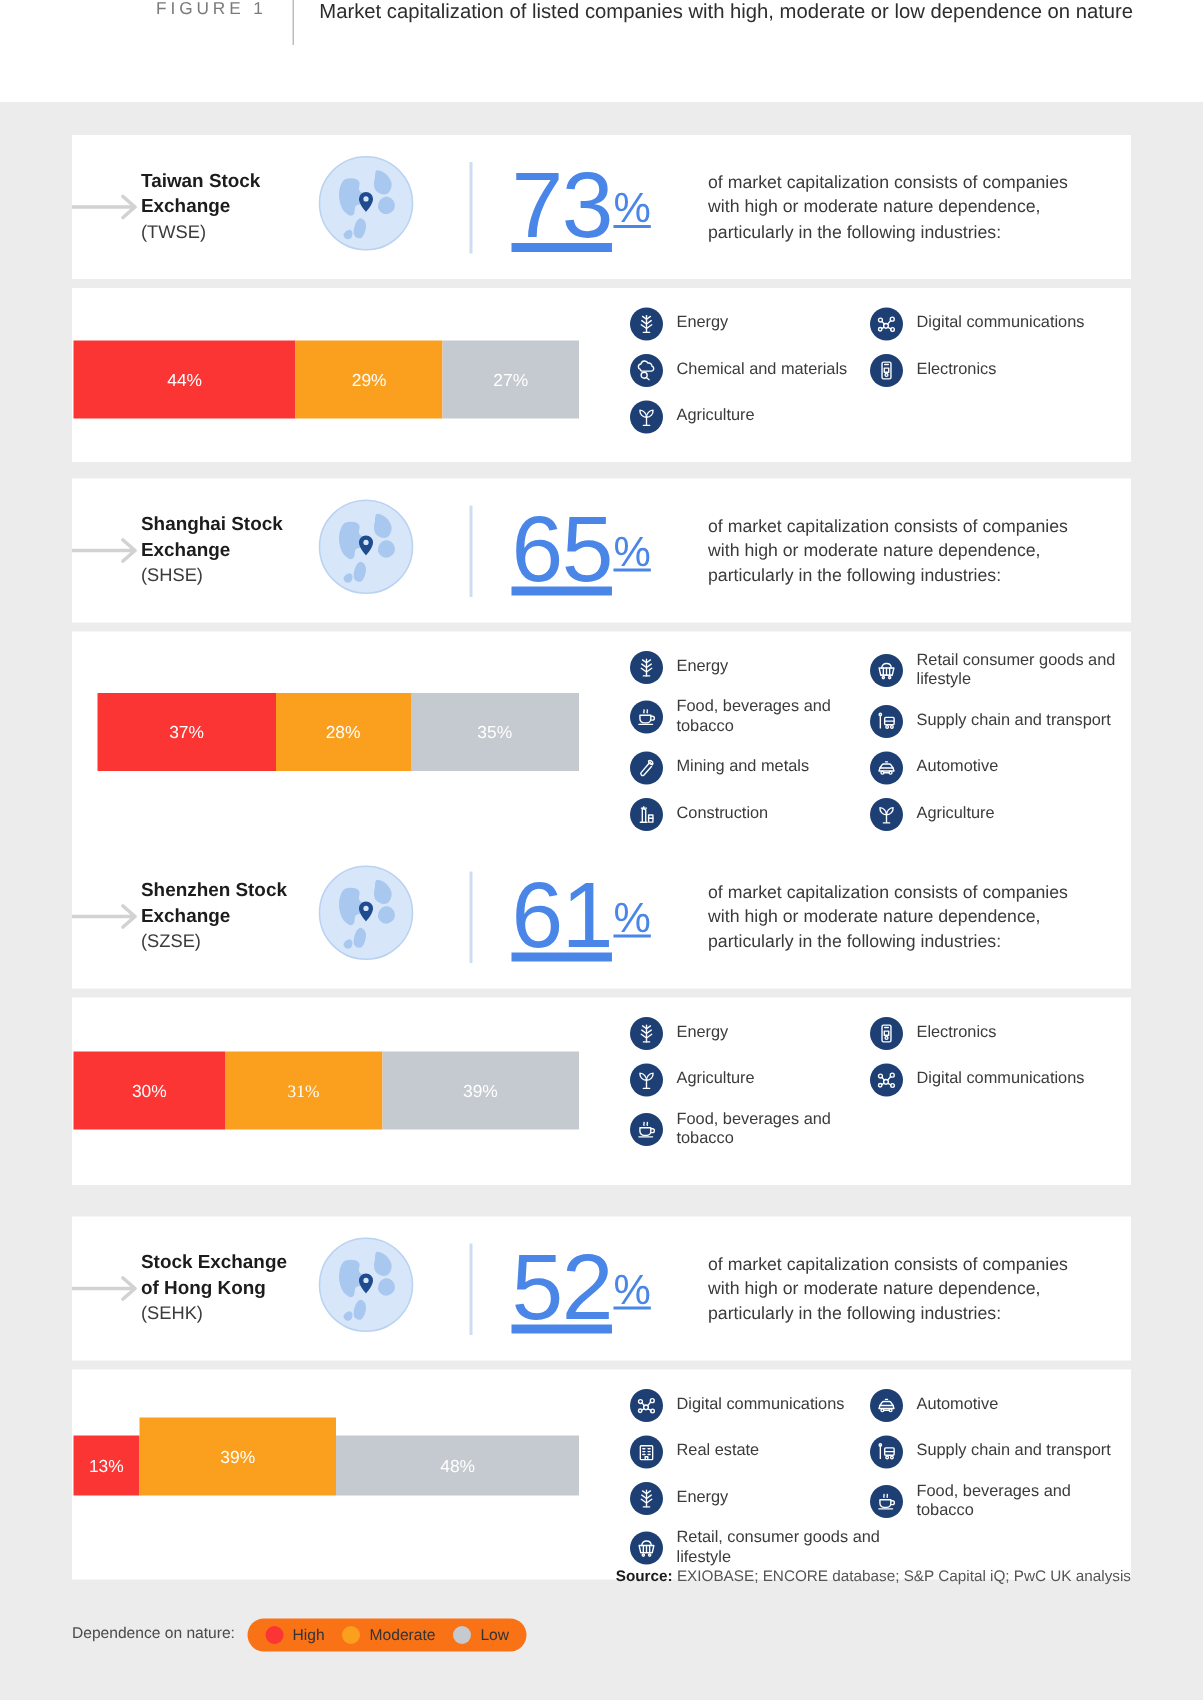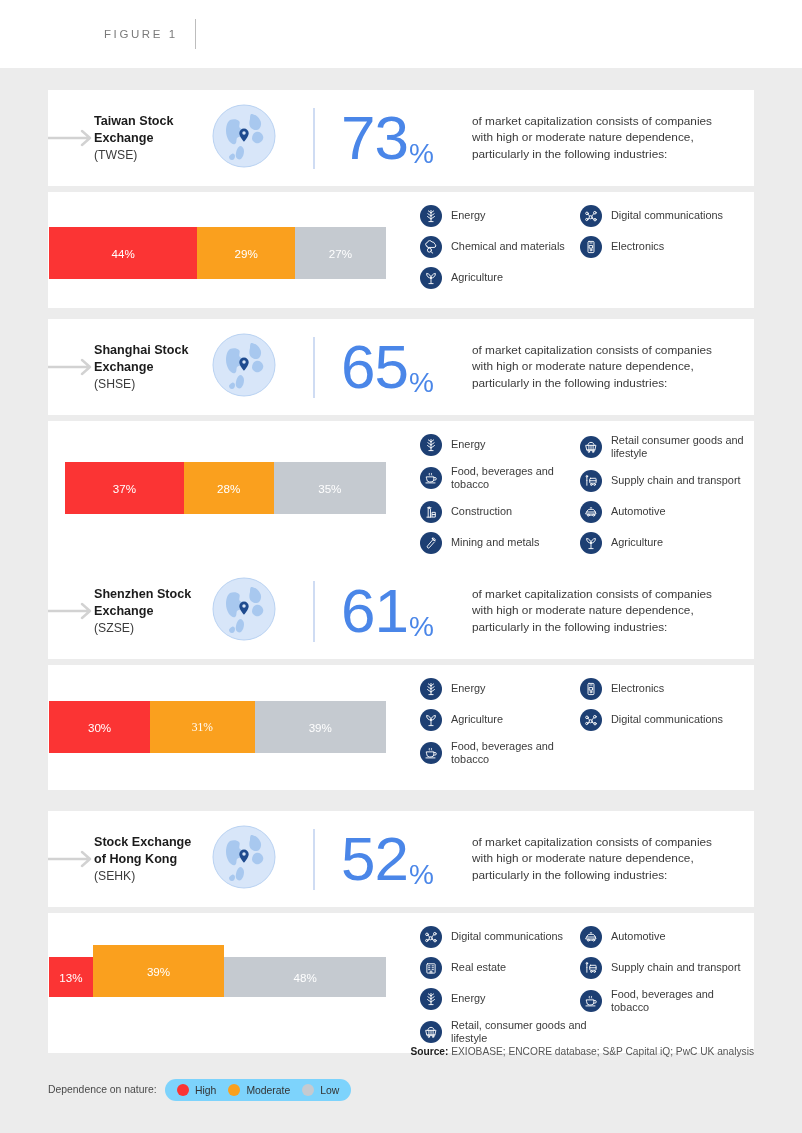--- a/index.html
+++ b/index.html
@@ -11,21 +11,21 @@
   }
   .page { position: relative; width: 802px; height: 1133px; background: #ececec; overflow: hidden; }
 
   
   .header-band {
     position: absolute; left: 0; top: 0; width: 802px; height: 68px;
     background: #ffffff;
   }
   .header-inner {
     position: absolute; left: 104px; top: 0; height: 68px;
-    display: flex; align-items: center;
+    display: flex; align-items: flex-start;
   }
   .fig-label {
     font-size: 11.5px; letter-spacing: 2.6px; color: #7a7a7a;
     font-weight: 400; text-transform: uppercase; white-space: nowrap;
   }
   .fig-divider { width: 1px; height: 30px; background: #bdbdbd; margin: 0 17px; }
   .fig-title { font-size: 13.5px; color: #2d2d2d; font-weight: 400; white-space: nowrap; }
 
   
   .panel { position: absolute; left: 48px; width: 706px; }
@@ -42,21 +42,21 @@
     width: 118px;
   }
   .ex-name .n1 { font-size: 12.6px; font-weight: 700; color: #1c1c1c; line-height: 16.5px; }
   .ex-name .n2 { font-size: 12.2px; font-weight: 400; color: #3b3b3b; line-height: 17px; margin-top: 1px; }
 
   .globe-wrap { position: absolute; left: 162px; top: 50%; transform: translateY(-50%); }
   .vrule { position: absolute; left: 265px; top: 18px; width: 2px; height: 61px; background: #cfdcf3; }
 
   .pct-wrap {
     position: absolute; left: 293px; top: 50%; transform: translateY(-50%);
-    display: flex; align-items: flex-end; color: #4a86e8;
+    display: flex; align-items: center; color: #4a86e8; text-decoration: underline;
   }
   .pct-num { font-size: 62px; font-weight: 300; line-height: 62px; letter-spacing: -1px; color: #4a86e8; }
   .pct-sym { font-size: 28px; font-weight: 300; line-height: 30px; color: #4a86e8; margin-top: 2px; margin-left: 1px; }
 
   .blurb {
     position: absolute; left: 424px; top: 50%; transform: translateY(-50%);
     width: 260px; font-size: 11.8px; line-height: 16.4px; color: #3a3a3a;
   }
 
   .gap { height: 6px; background: #ececec; width: 706px; }
@@ -83,21 +83,21 @@
   .ind-icon svg { display: block; }
   .ind-label { font-size: 10.9px; line-height: 13.4px; color: #3b3b3b; }
 
   
   .footer { position: absolute; left: 0; bottom: 0; width: 802px; height: 53px; }
   .legend-text {
     position: absolute; left: 48px; top: 1084px; font-size: 10.4px; color: #4a4a4a;
   }
   .legend-pill {
     position: absolute; left: 165px; top: 1079px; height: 22px;
-    background: #7dd3fc; border-radius: 11px;
+    background: #f97316; border-radius: 11px;
     display: flex; align-items: center; padding: 0 12px;
   }
   .legend-item { display: flex; align-items: center; margin-right: 12px; }
   .legend-item:last-child { margin-right: 0; }
   .legend-dot { width: 12px; height: 12px; border-radius: 50%; margin-right: 6px; }
   .legend-lbl { font-size: 10.4px; color: #333; }
   .source {
     position: absolute; right: 48px; top: 1046px; font-size: 10.2px; color: #555;
     text-align: right; white-space: nowrap;
   }
@@ -105,20 +105,21 @@
 </style>
 </head>
 <body>
 
 <div class="page">
 
   <div class="header-band">
     <div class="header-inner">
       <span class="fig-label">FIGURE 1</span>
       <span class="fig-divider"></span>
+      <span class="fig-title">Market capitalization of listed companies with high, moderate or low dependence on nature</span>
     </div>
   </div>
 
   <div id="panels">
       <div class="panel" style="top: 90px;">
         <div class="card card-head">
           <span class="arrow"><svg width="48" height="22" viewBox="0 0 48 22">
     <path d="M0 11h42M34 4l8 7-8 7" fill="none" stroke="#d2d2d2" stroke-width="2.4" stroke-linecap="round" stroke-linejoin="round"></path>
   </svg></span>
      <div class="ex-name">
@@ -285,42 +286,42 @@
                       <path d="M6.1 4.7c-.7-.7.6-1.3 0-2.1M8.6 4.7c-.7-.7.6-1.3 0-2.1"></path>
                     </g>
                   </svg>
                 </span>
          <span class="ind-label">Food, beverages and tobacco</span>
               </div>
               <div class="ind">
                 <span class="ind-icon">
                   <svg width="14" height="14" viewBox="0 0 16 16">
                     <g fill="none" stroke="#ffffff" stroke-width="1.05" stroke-linecap="round" stroke-linejoin="round">
+                      <path d="M9.6 2.6c1.6-.9 3.5.6 3.2 2.4-1.7.6-3.4-.5-3.2-2.4z"></path>
+                      <path d="M9.8 4.6 4.1 11.3a1.4 1.4 0 0 0 2 2l5.7-6.4"></path>
+                      <path d="M10.6 3.6 12.5 5.6"></path>
+                    </g>
+                  </svg>
+                </span>
+         <span class="ind-label">Mining and metals</span>
+              </div>
+              <div class="ind">
+                <span class="ind-icon">
+                  <svg width="14" height="14" viewBox="0 0 16 16">
+                    <g fill="none" stroke="#ffffff" stroke-width="1.05" stroke-linecap="round" stroke-linejoin="round">
                       <path d="M4.8 13.8V3.3l2.6 1v9.5"></path>
                       <path d="M4.1 3.1h3.9"></path>
                       <path d="M3.3 13.9h5.1"></path>
                       <path d="M9.6 8.4h3.3v5.4H9.6z"></path>
                       <path d="M9.6 10.9h3.3"></path>
                       <path d="M5.9 2.1v1"></path>
                     </g>
                   </svg>
                 </span>
          <span class="ind-label">Construction</span>
-              </div>
-              <div class="ind">
-                <span class="ind-icon">
-                  <svg width="14" height="14" viewBox="0 0 16 16">
-                    <g fill="none" stroke="#ffffff" stroke-width="1.05" stroke-linecap="round" stroke-linejoin="round">
-                      <path d="M9.6 2.6c1.6-.9 3.5.6 3.2 2.4-1.7.6-3.4-.5-3.2-2.4z"></path>
-                      <path d="M9.8 4.6 4.1 11.3a1.4 1.4 0 0 0 2 2l5.7-6.4"></path>
-                      <path d="M10.6 3.6 12.5 5.6"></path>
-                    </g>
-                  </svg>
-                </span>
-         <span class="ind-label">Mining and metals</span>
               </div>
             </div>
             <div class="ind-col c2">
               <div class="ind">
                 <span class="ind-icon">
                   <svg width="14" height="14" viewBox="0 0 16 16">
                     <g fill="none" stroke="#ffffff" stroke-width="1.05" stroke-linecap="round" stroke-linejoin="round">
                       <path d="M2.4 6.1h11.2l-1.2 5.4H3.6z"></path>
                       <path d="M3.6 11.5h8.8"></path>
                       <circle cx="5.6" cy="13.4" r=".85"></circle>

